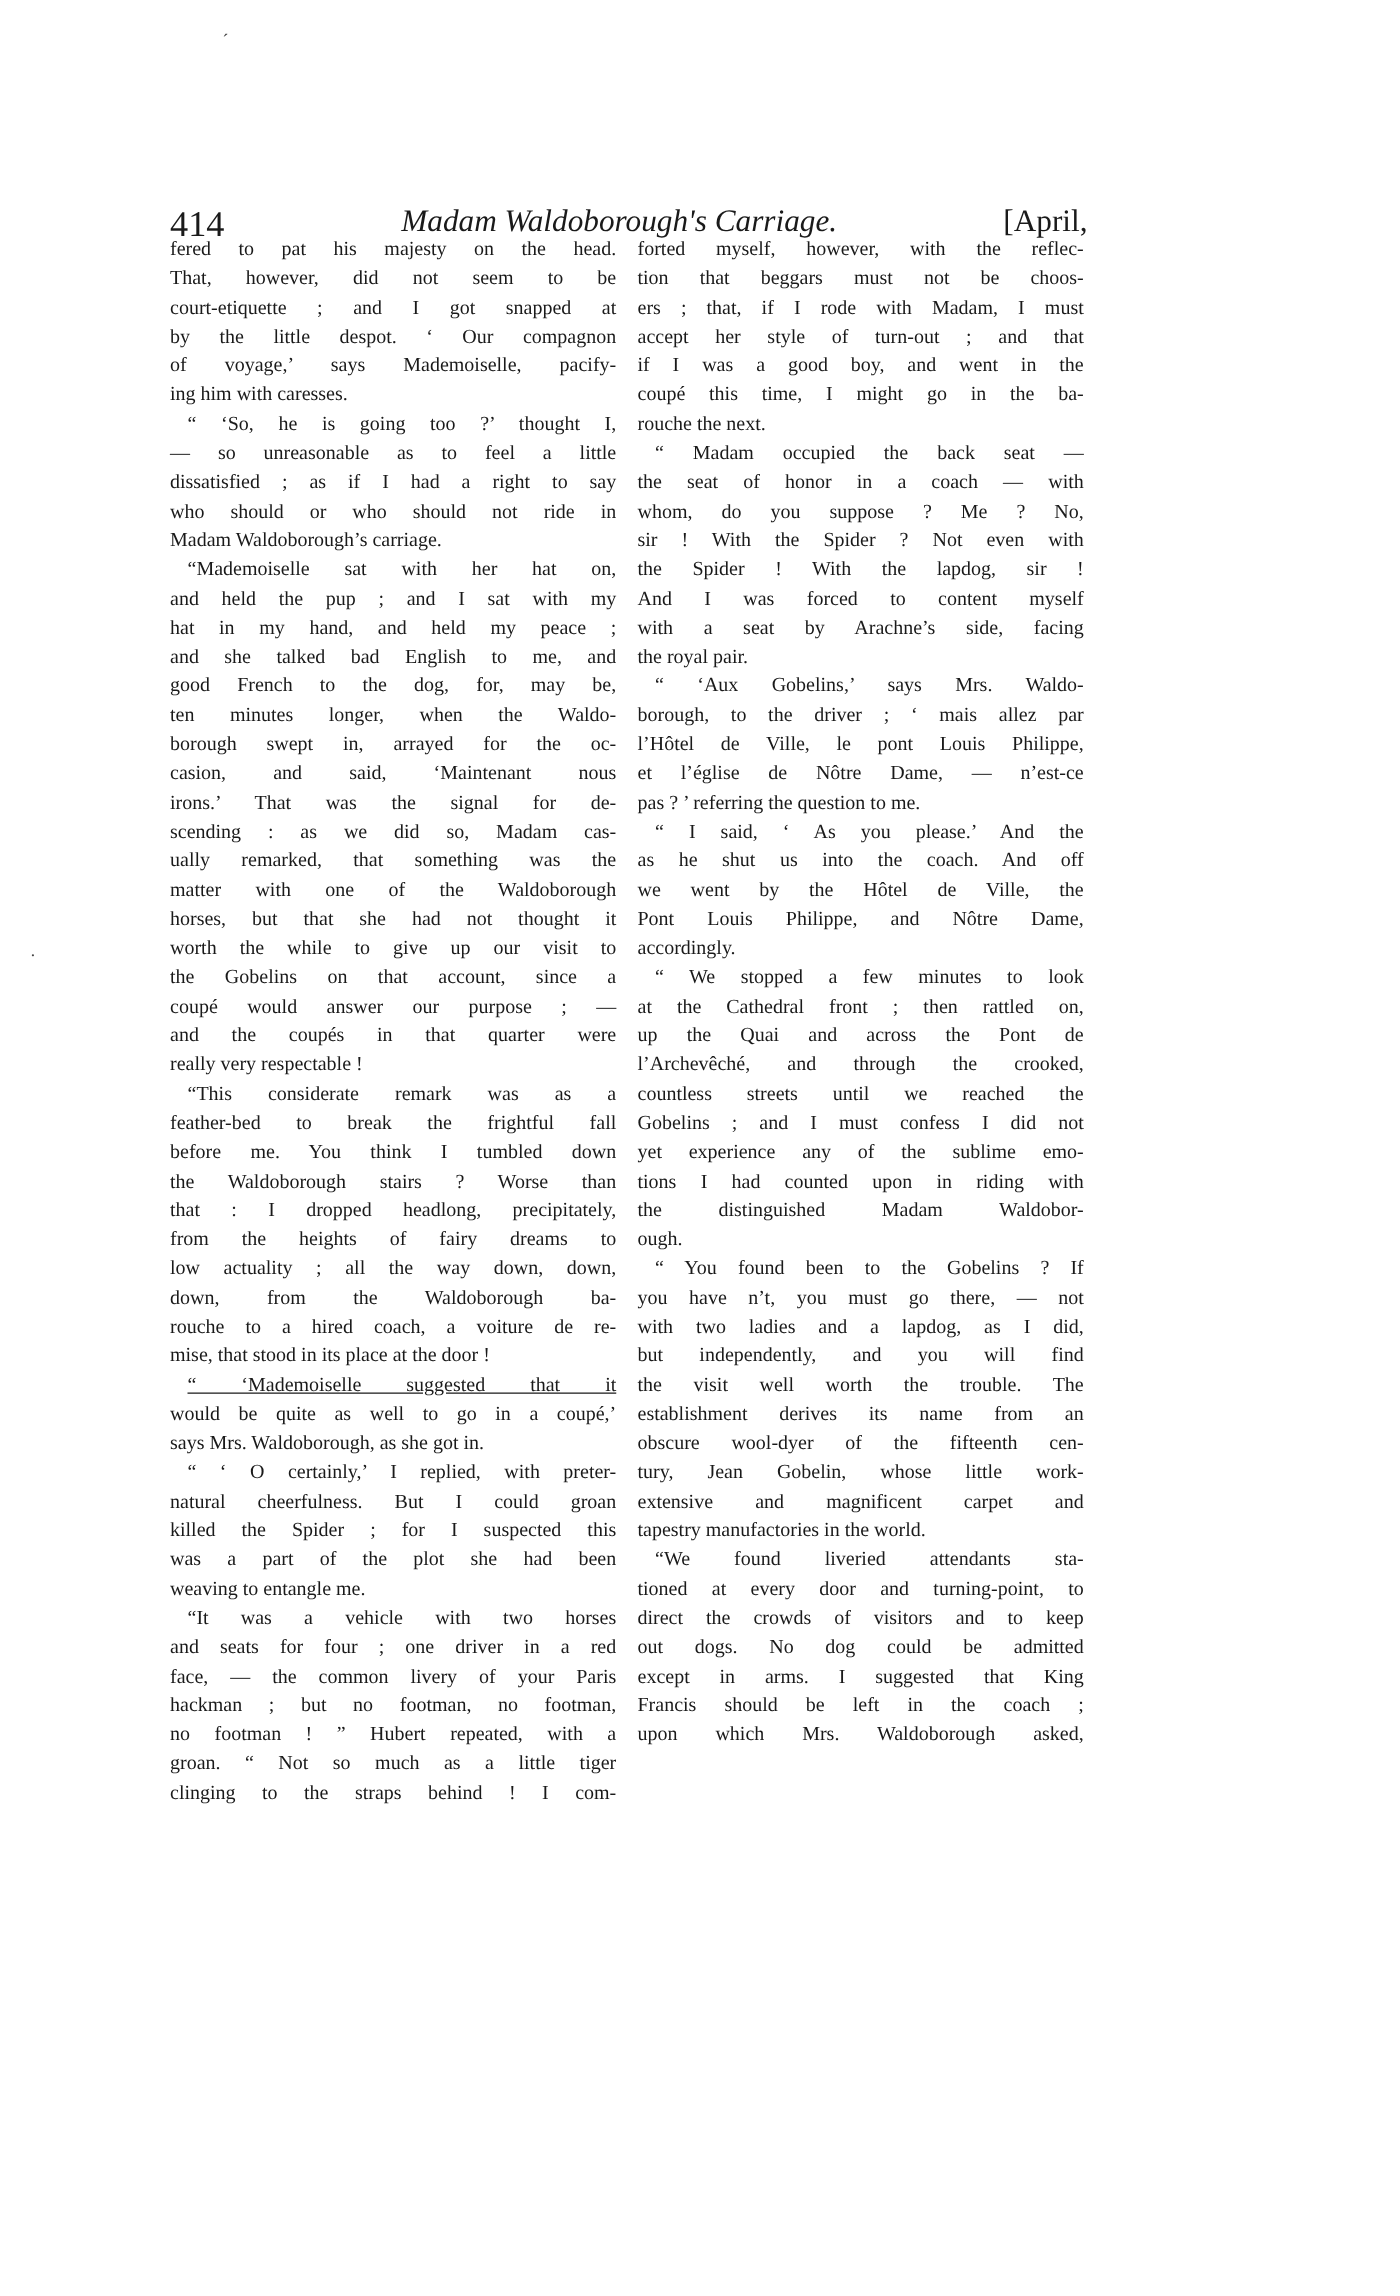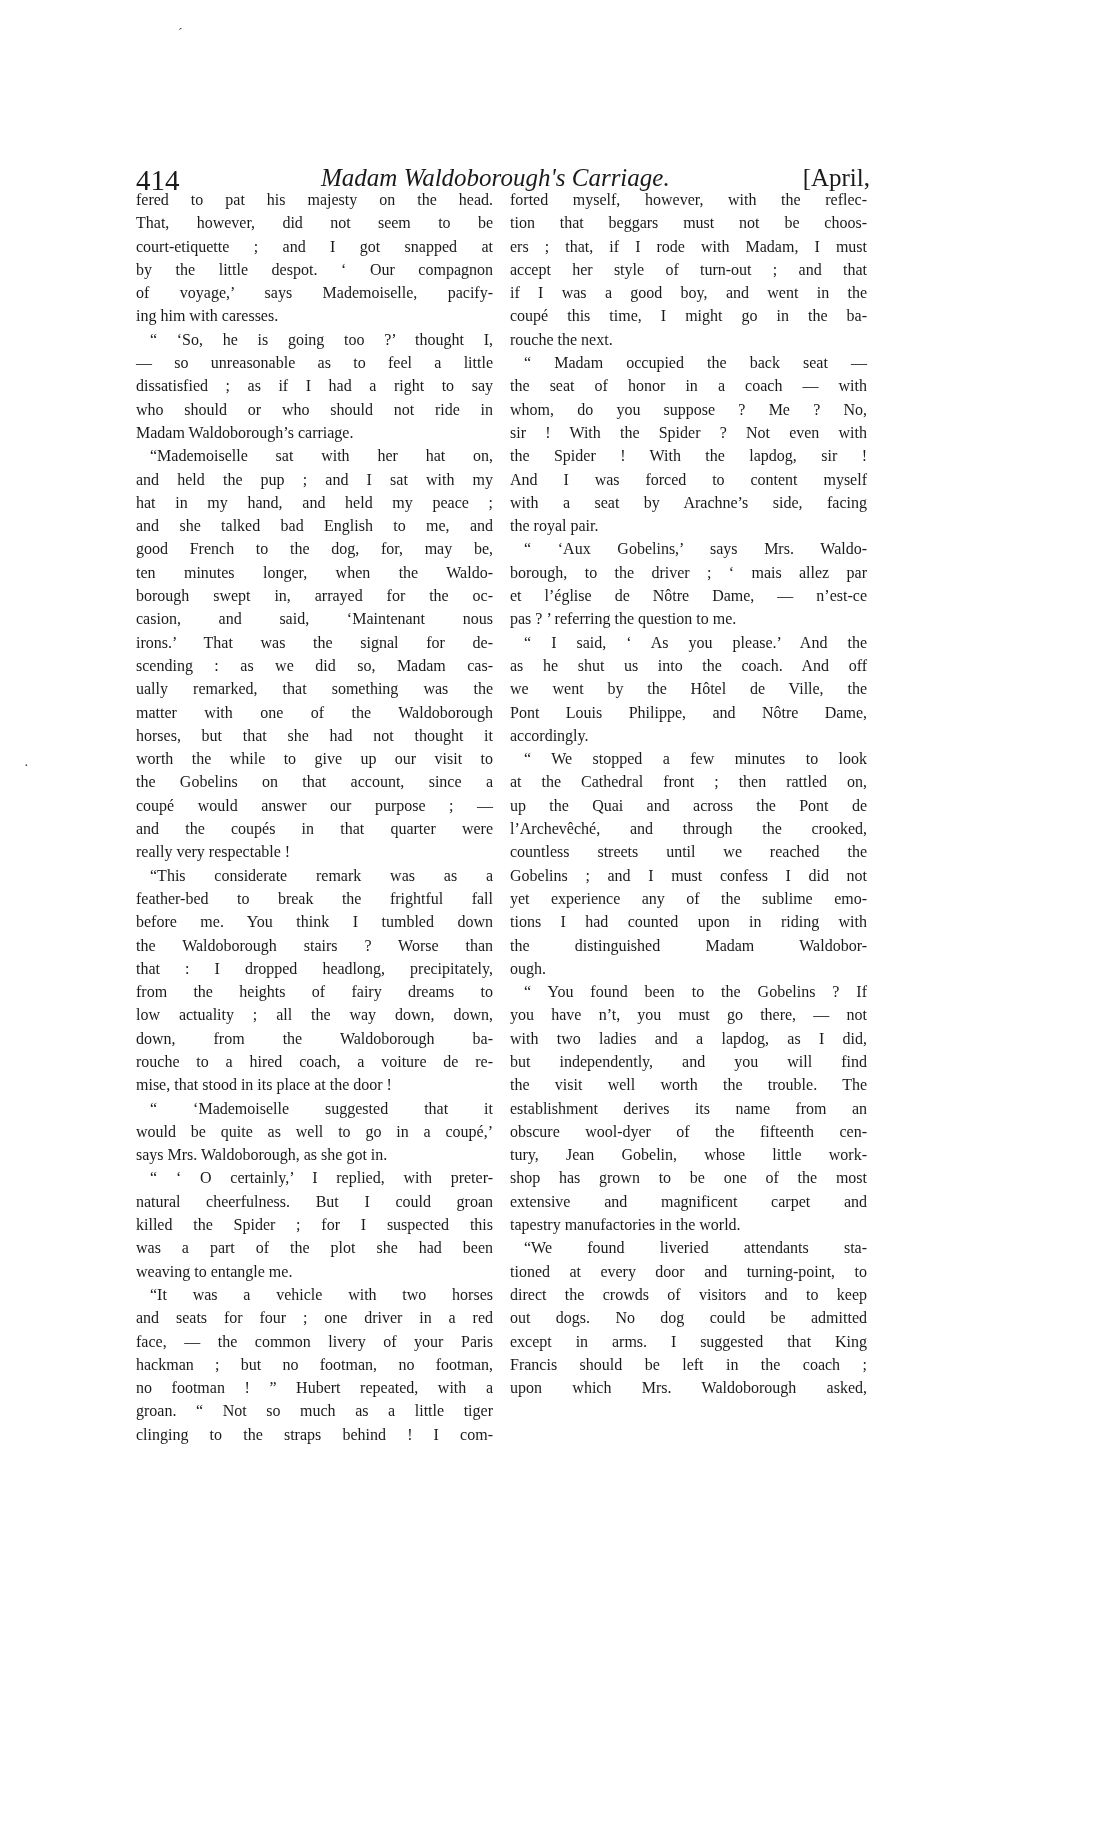--- a/index.html
+++ b/index.html
@@ -62,21 +62,21 @@
       <span class="l" style="padding-left: 14px;">“This considerate remark was as a</span>
       <span class="l">feather-bed to break the frightful fall</span>
       <span class="l">before me.  You think I tumbled down</span>
       <span class="l">the Waldoborough stairs ?  Worse than</span>
       <span class="l">that : I dropped headlong, precipitately,</span>
       <span class="l">from the heights of fairy dreams to</span>
       <span class="l">low actuality ; all the way down, down,</span>
       <span class="l">down, from the Waldoborough ba-</span>
       <span class="l">rouche to a hired coach, a voiture de re-</span>
       <span class="l last">mise, that stood in its place at the door !</span>
-      <span class="l" style="padding-left: 14px;">“ ‘Mademoiselle suggested that it</span>
+      <span class="l" style="padding-left: 14px; text-decoration: underline;">“ ‘Mademoiselle suggested that it</span>
       <span class="l">would be quite as well to go in a coupé,’</span>
       <span class="l last">says Mrs. Waldoborough, as she got in.</span>
       <span class="l" style="padding-left: 14px;">“ ‘ O certainly,’ I replied, with preter-</span>
       <span class="l">natural cheerfulness.  But I could groan</span>
       <span class="l">killed the Spider ; for I suspected this</span>
       <span class="l">was a part of the plot she had been</span>
       <span class="l last">weaving to entangle me.</span>
       <span class="l" style="padding-left: 14px;">“It was a vehicle with two horses</span>
       <span class="l">and seats for four ; one driver in a red</span>
       <span class="l">face, — the common livery of your Paris</span>
@@ -96,20 +96,21 @@
       <span class="l" style="padding-left: 14px;">“ Madam occupied the back seat —</span>
       <span class="l">the seat of honor in a coach — with</span>
       <span class="l">whom, do you suppose ?  Me ?  No,</span>
       <span class="l">sir !  With the Spider ?  Not even with</span>
       <span class="l">the Spider !  With the lapdog, sir !</span>
       <span class="l">And I was forced to content myself</span>
       <span class="l">with a seat by Arachne’s side, facing</span>
       <span class="l last">the royal pair.</span>
       <span class="l" style="padding-left: 14px;">“ ‘Aux Gobelins,’ says Mrs. Waldo-</span>
       <span class="l">borough, to the driver ; ‘ mais allez par</span>
+      <span class="l">l’Hôtel de Ville, le pont Louis Philippe,</span>
       <span class="l">et l’église de Nôtre Dame, — n’est-ce</span>
       <span class="l last">pas ? ’ referring the question to me.</span>
       <span class="l" style="padding-left: 14px;">“ I said, ‘ As you please.’  And the</span>
       <span class="l">as he shut us into the coach.  And off</span>
       <span class="l">we went by the Hôtel de Ville, the</span>
       <span class="l">Pont Louis Philippe, and Nôtre Dame,</span>
       <span class="l last">accordingly.</span>
       <span class="l" style="padding-left: 14px;">“ We stopped a few minutes to look</span>
       <span class="l">at the Cathedral front ; then rattled on,</span>
       <span class="l">up the Quai and across the Pont de</span>
@@ -121,21 +122,20 @@
       <span class="l">the distinguished Madam Waldobor-</span>
       <span class="l last">ough.</span>
       <span class="l" style="padding-left: 14px;">“ You found been to the Gobelins ?  If</span>
       <span class="l">you have n’t, you must go there, — not</span>
       <span class="l">with two ladies and a lapdog, as I did,</span>
       <span class="l">but independently, and you will find</span>
       <span class="l">the visit well worth the trouble.  The</span>
       <span class="l">establishment derives its name from an</span>
       <span class="l">obscure wool-dyer of the fifteenth cen-</span>
       <span class="l">tury, Jean Gobelin, whose little work-</span>
-      <span class="l">shop has grown to be one of the most</span>
       <span class="l">extensive and magnificent carpet and</span>
       <span class="l last">tapestry manufactories in the world.</span>
       <span class="l" style="padding-left: 14px;">“We found liveried attendants sta-</span>
       <span class="l">tioned at every door and turning-point, to</span>
       <span class="l">direct the crowds of visitors and to keep</span>
       <span class="l">out dogs.  No dog could be admitted</span>
       <span class="l">except in arms.  I suggested that King</span>
       <span class="l">Francis should be left in the coach ;</span>
       <span class="l">upon which Mrs. Waldoborough asked,</span>
     </div>

